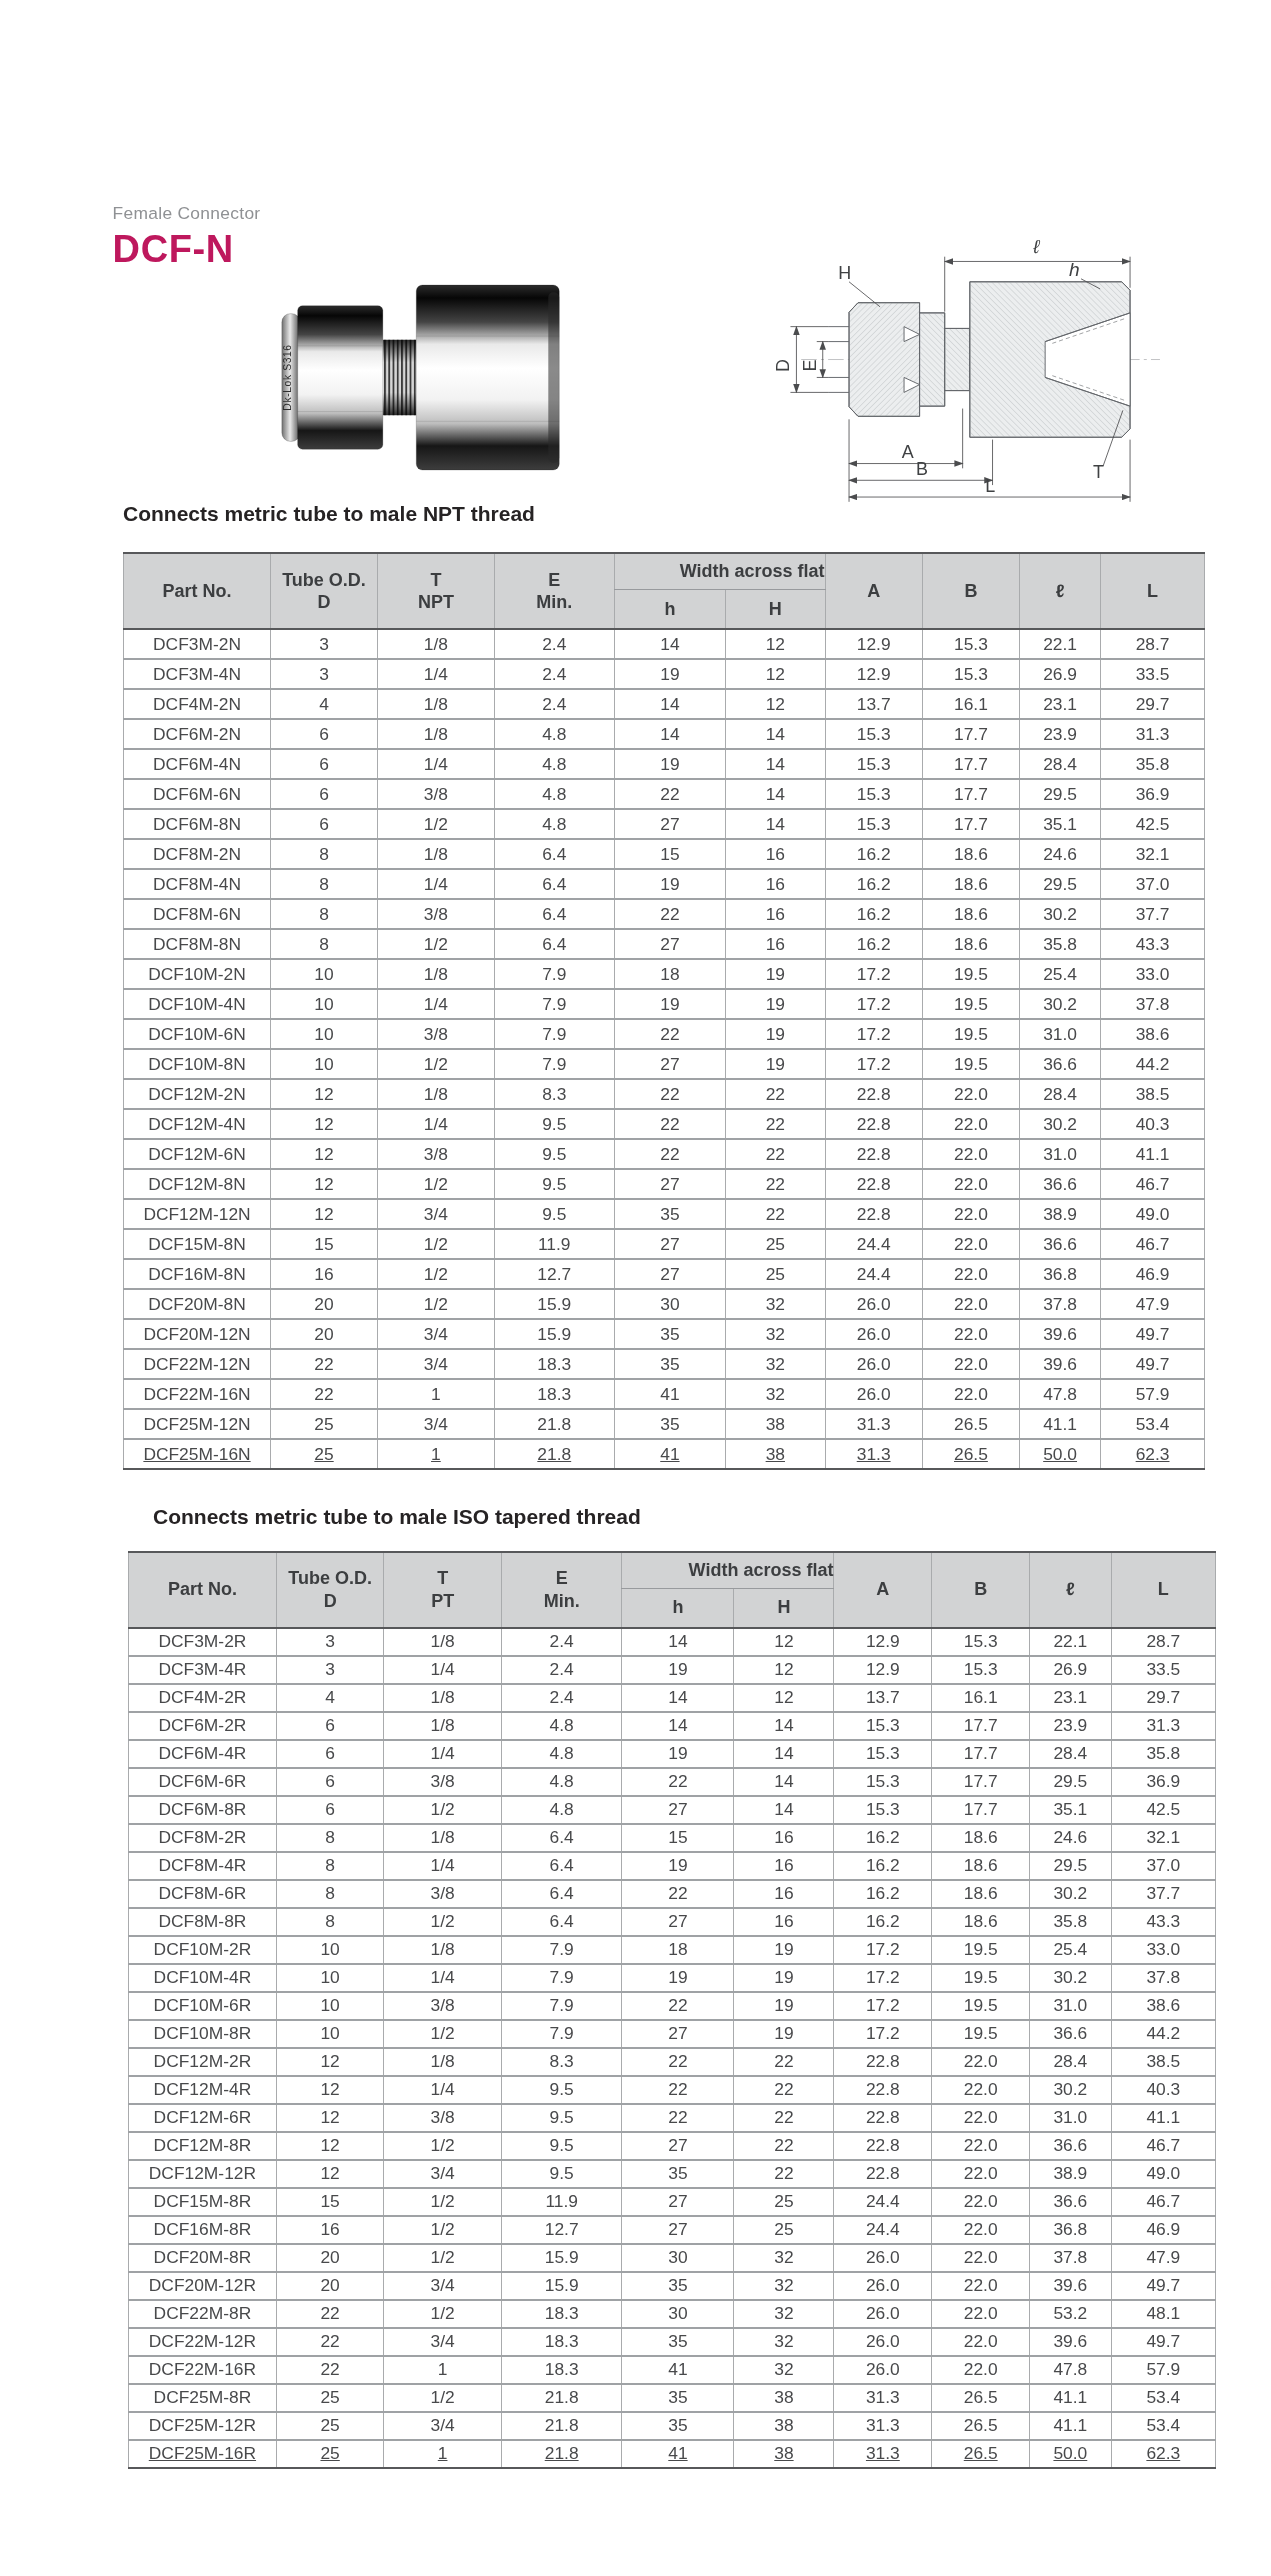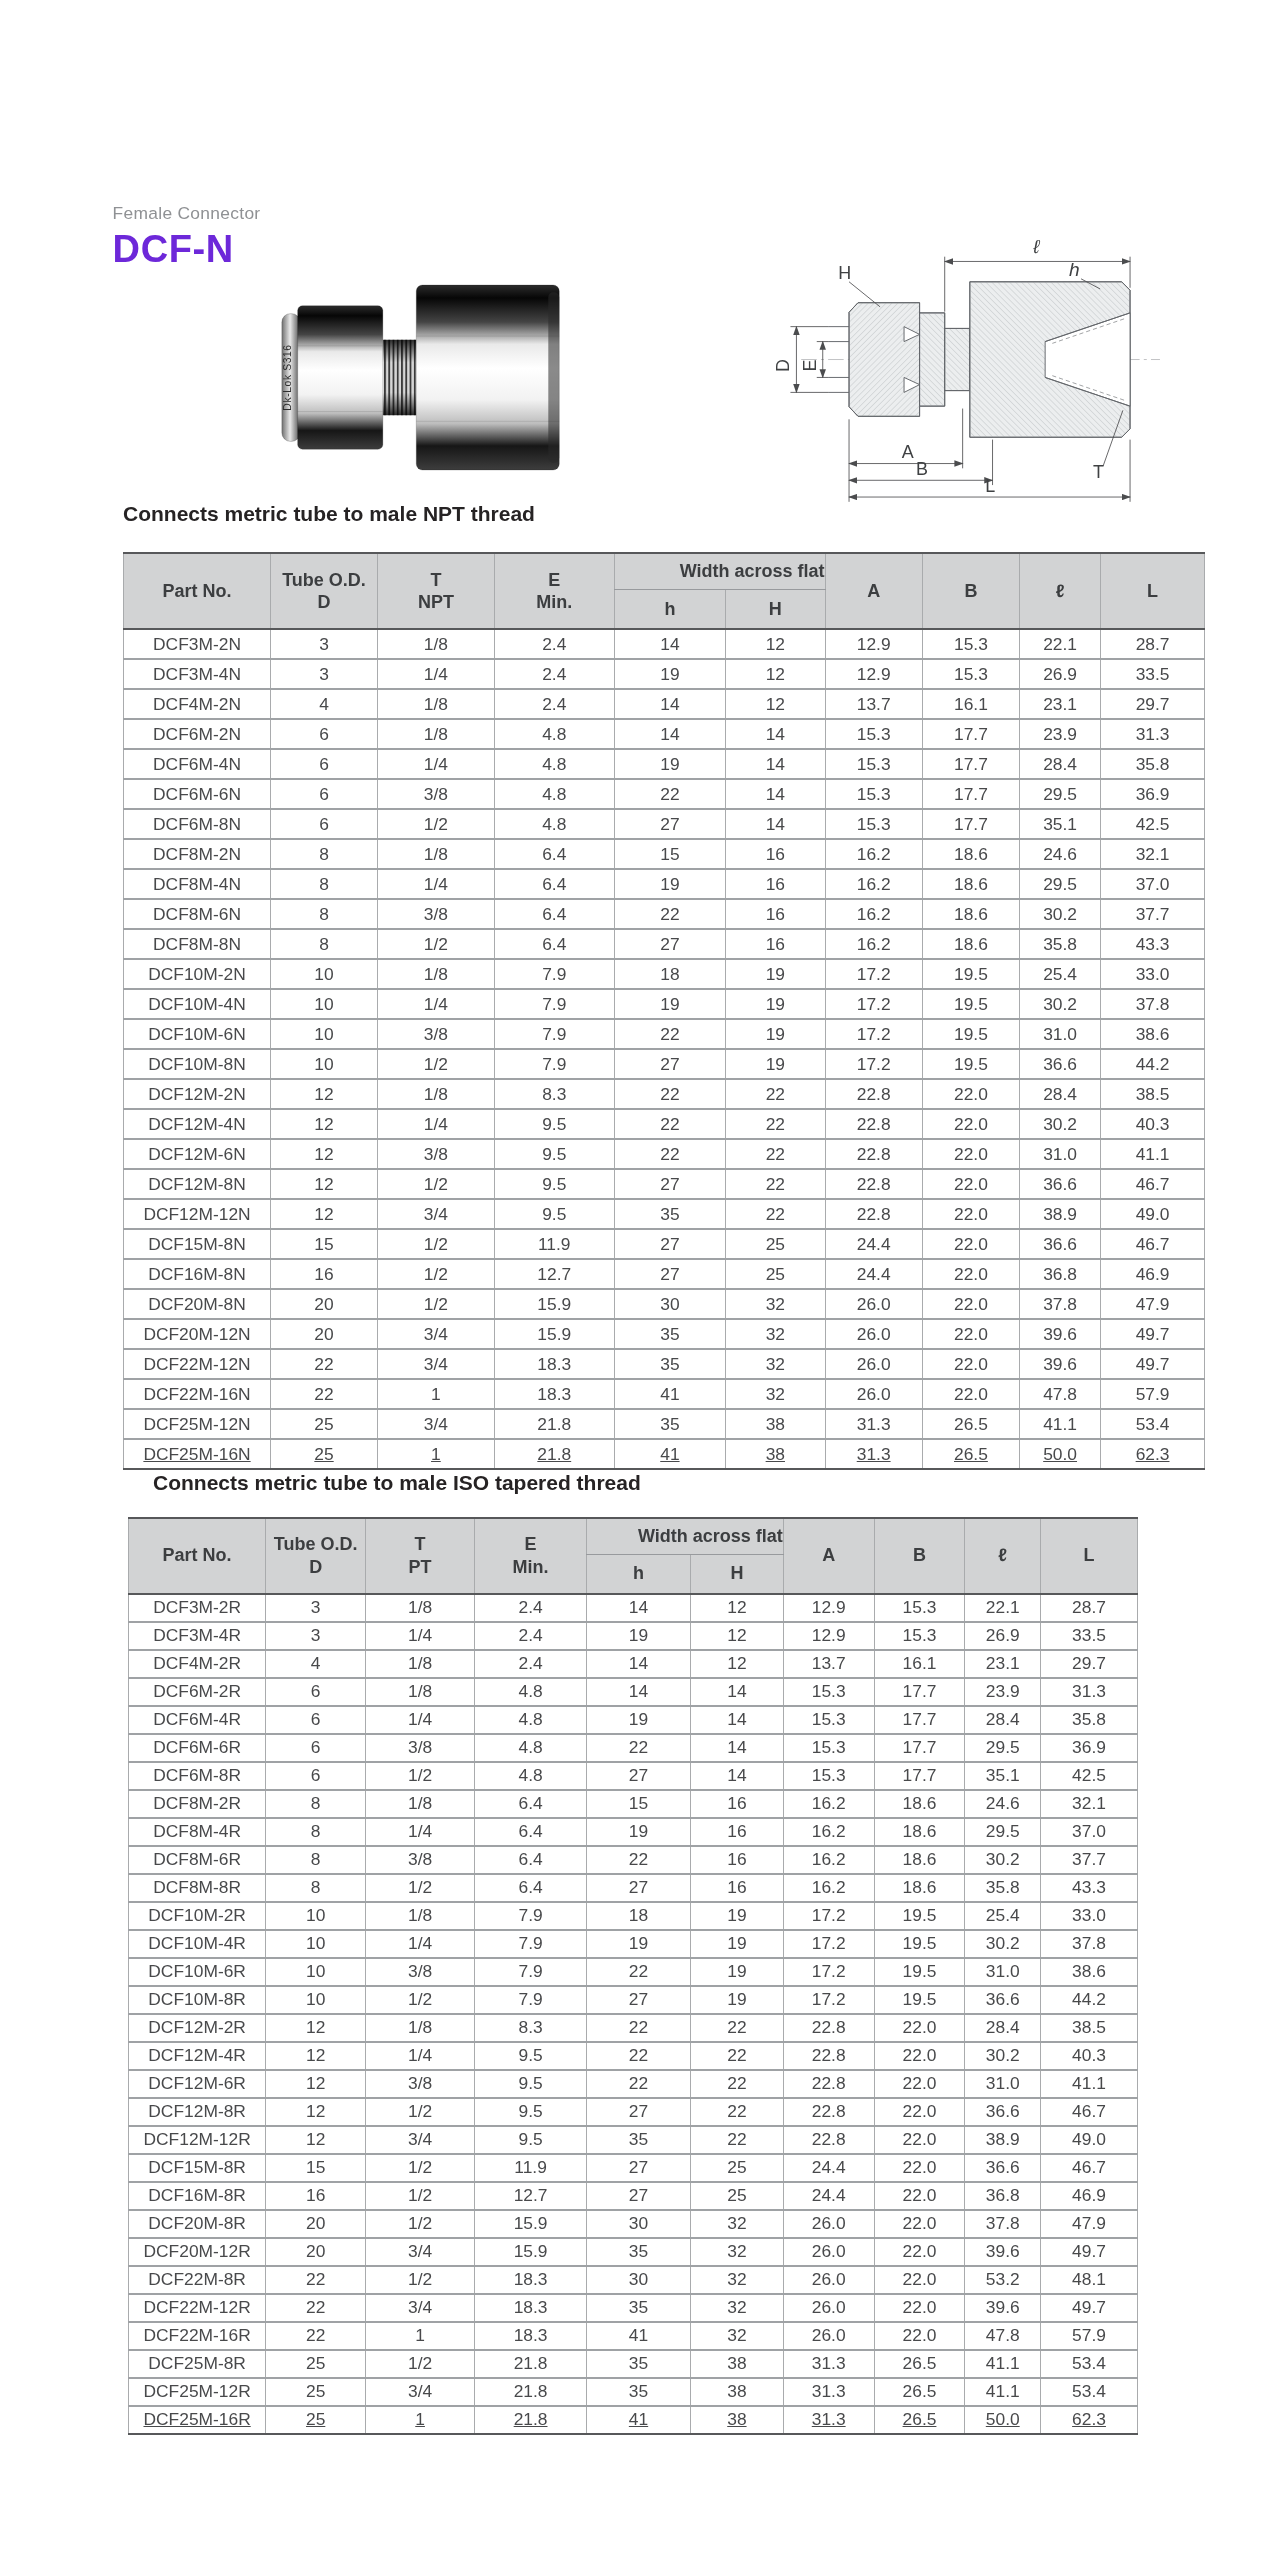--- a/index.html
+++ b/index.html
@@ -8,21 +8,21 @@
     width:1272px;
     height:2576px;
     background:#ffffff;
     font-family:"Liberation Sans", sans-serif;
     overflow:hidden;
   }
   
   .brand{position:absolute;top:202px;left:85px;display:flex;align-items:center;}
   .brand-bar{width:9.6px;background:#1866ae;margin-right:18px;}
   .brand-category{font-size:17.4px;color:#8f9194;letter-spacing:0.3px;padding-top:1.2px;}
-  .brand-code{font-size:38px;font-weight:bold;color:#6d28d9;letter-spacing:0.6px;margin-top:3.6px;}
+  .brand-code{font-size:38px;font-weight:bold;color:#be185d;letter-spacing:0.6px;margin-top:3.6px;}
   
   .photo-wrap{position:absolute;top:268px;left:273px;width:317px;height:219px;}
   .drawing-wrap{position:absolute;top:222px;left:765px;width:476px;height:284px;}
   svg{display:block;width:100%;height:100%;}
   
   .tbl-section{position:absolute;}
   .tbl-title{margin:0 0 26px 0;font-size:21px;font-weight:bold;color:#262324;}
   #sec-iso .tbl-title{margin-left:25px;margin-bottom:21.6px;}
   table.spec{
     width:100%;
@@ -52,21 +52,21 @@
   table.spec tbody td{
     font-size:17.4px;
     color:#48494b;
     background:#ffffff;
     border-bottom:2.4px double #9fa2a5;
   }
   #sec-npt tbody td{height:26px;}
   #sec-iso tbody td{height:24px;}
   table.spec tbody tr:last-child td{border-bottom:2.4px solid #57585a;text-decoration:underline;}
   #sec-npt{top:502px;left:95px;width:1082px;padding-left:28px;}
-  #sec-iso{top:1471px;left:128px;width:1010px;}
+  #sec-iso{top:1505px;left:128px;width:1088px;}
   .dim-label{font-size:30px;fill:#3f4143;}
   .dim-label-italic{font-size:32px;fill:#3f4143;font-style:italic;}
 </style>
 </head>
 <body>
 
 <div class="page">
 
   <header class="brand">
     <div class="brand-bar"></div>

